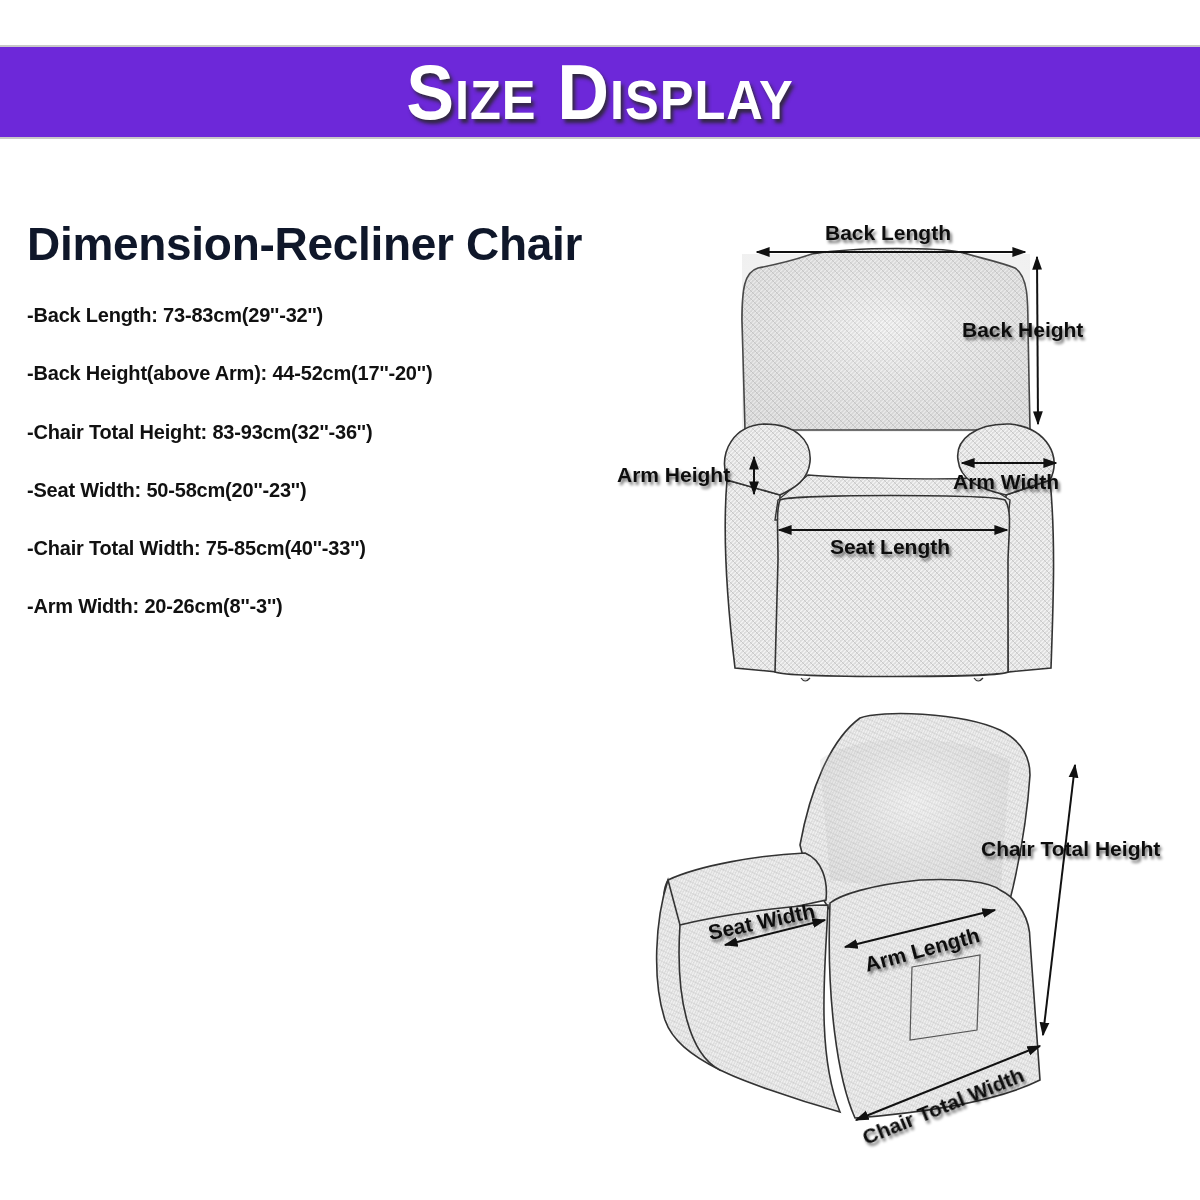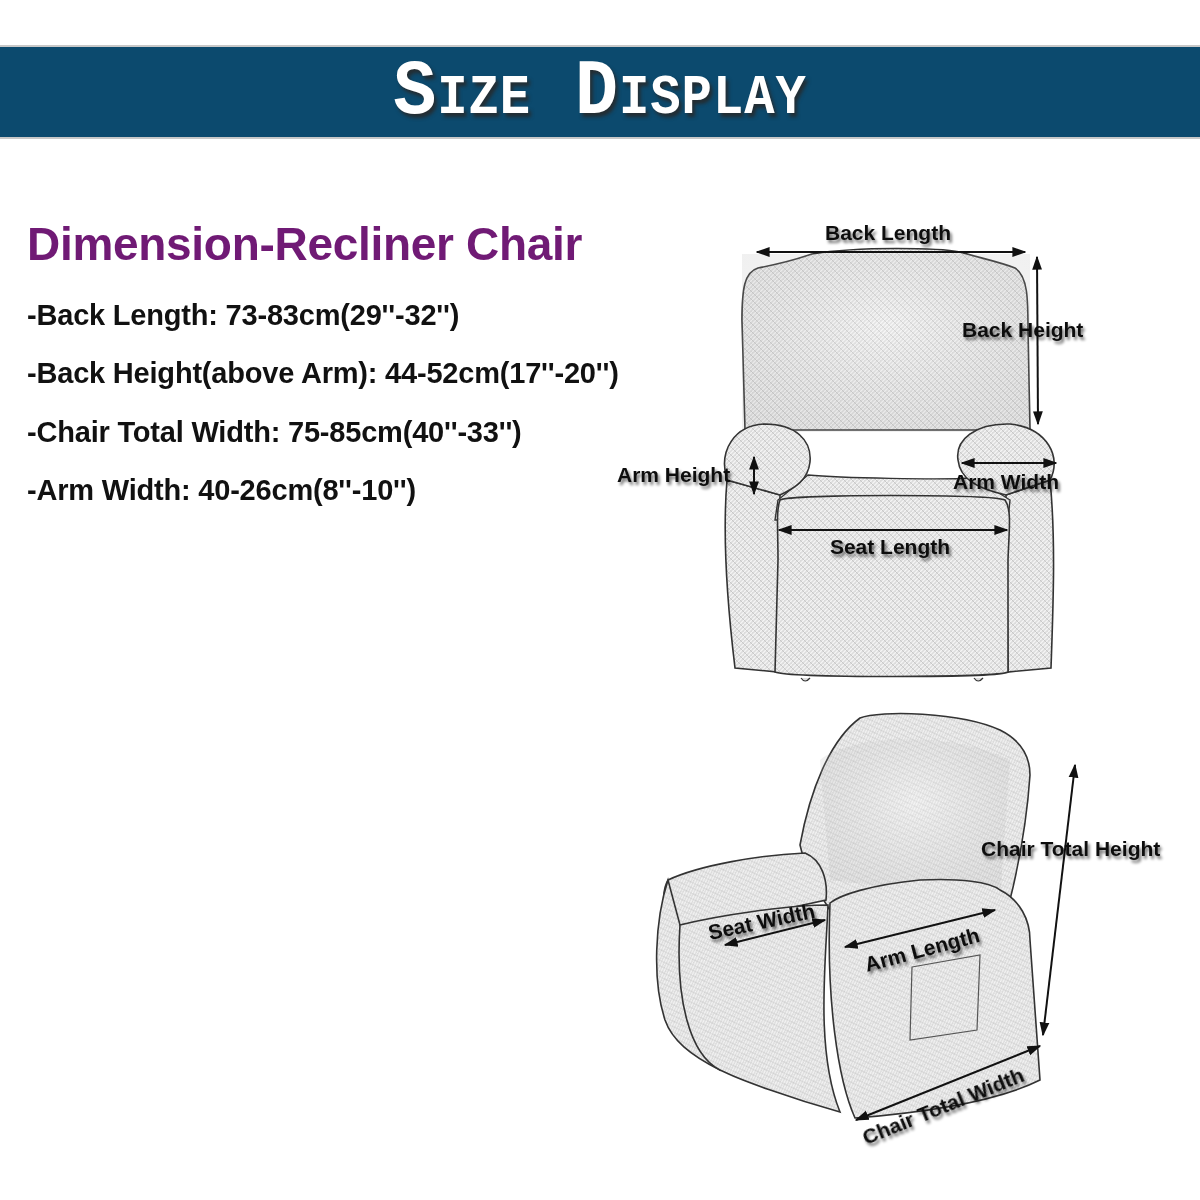--- a/index.html
+++ b/index.html
@@ -1,61 +1,62 @@
 <!DOCTYPE html>
 <html><head>
 <meta charset="utf-8">
 <style>
   html, body { margin: 0; padding: 0; background: #ffffff; }
   body { width: 1200px; height: 1200px; position: relative; overflow: hidden; font-family: "Liberation Sans", "DejaVu Sans", sans-serif; }
 
   .banner {
     position: absolute; left: 0; top: 45px; width: 1200px; height: 94px;
-    background: #0c4a6e;
+    background: #6d28d9;
     border-top: 2px solid #c8c8c8; border-bottom: 2px solid #c8c8c8;
     box-sizing: border-box;
-    font-family: Liberation Mono, monospace;
   }
   .banner-title {
     position: absolute; left: 0; top: 2px; width: 1200px; text-align: center;
     color: #ffffff; font-weight: bold; font-size: 78px; line-height: 86px;
     font-variant: small-caps; letter-spacing: 1px;
     text-shadow: 3px 4px 4px rgba(40,40,40,0.85);
     transform: scaleX(0.92);
   }
 
   .heading {
     position: absolute; left: 27px; top: 218px; margin: 0;
-    font-size: 46px; font-weight: bold; color: #701a75; line-height: 52px;
+    font-size: 46px; font-weight: bold; color: #0f172a; line-height: 52px;
     letter-spacing: -0.3px;
   }
   .spec-list { position: absolute; left: 27px; top: 300px; margin: 0; padding: 0; list-style: none; }
   .spec-item {
-    height: 58.3px; font-size: 29px; font-weight: bold; color: #111; line-height: 30px;
+    height: 58.3px; font-size: 20px; font-weight: bold; color: #111; line-height: 30px;
     white-space: nowrap; letter-spacing: -0.2px;
   }
 
   svg.diagram { position: absolute; left: 0; top: 0; }
   .lbl {
     font-family: "Liberation Sans", "DejaVu Sans", sans-serif; font-weight: bold; font-size: 21px; fill: #111;
   }
 </style>
 </head>
 <body>
 
 <div class="banner">
   <div class="banner-title">Size Display</div>
 </div>
 
 <h1 class="heading">Dimension-Recliner Chair</h1>
 <ul class="spec-list">
   <li class="spec-item">-Back Length: 73-83cm(29''-32'')</li>
   <li class="spec-item">-Back Height(above Arm): 44-52cm(17''-20'')</li>
+  <li class="spec-item">-Chair Total Height: 83-93cm(32''-36'')</li>
+  <li class="spec-item">-Seat Width: 50-58cm(20''-23'')</li>
   <li class="spec-item">-Chair Total Width: 75-85cm(40''-33'')</li>
-  <li class="spec-item">-Arm Width: 40-26cm(8''-10'')</li>
+  <li class="spec-item">-Arm Width: 20-26cm(8''-3'')</li>
 </ul>
 
 <svg class="diagram" width="1200" height="1200" viewBox="0 0 1200 1200">
   <defs>
     <pattern id="weave" width="8" height="8" patternUnits="userSpaceOnUse">
       <rect width="8" height="8" fill="#dcdcdc"></rect>
       <path d="M0 8 L4 4 M4 8 L8 4 M0 4 L4 0 M4 4 L8 0" stroke="#f4f4f4" stroke-width="1.4"></path>
       <path d="M4 0 L8 4 M0 4 L4 8" stroke="#c2c2c2" stroke-width="0.8"></path>
     </pattern>
     <pattern id="weave2" width="7" height="7" patternUnits="userSpaceOnUse" patternTransform="rotate(-20)">

